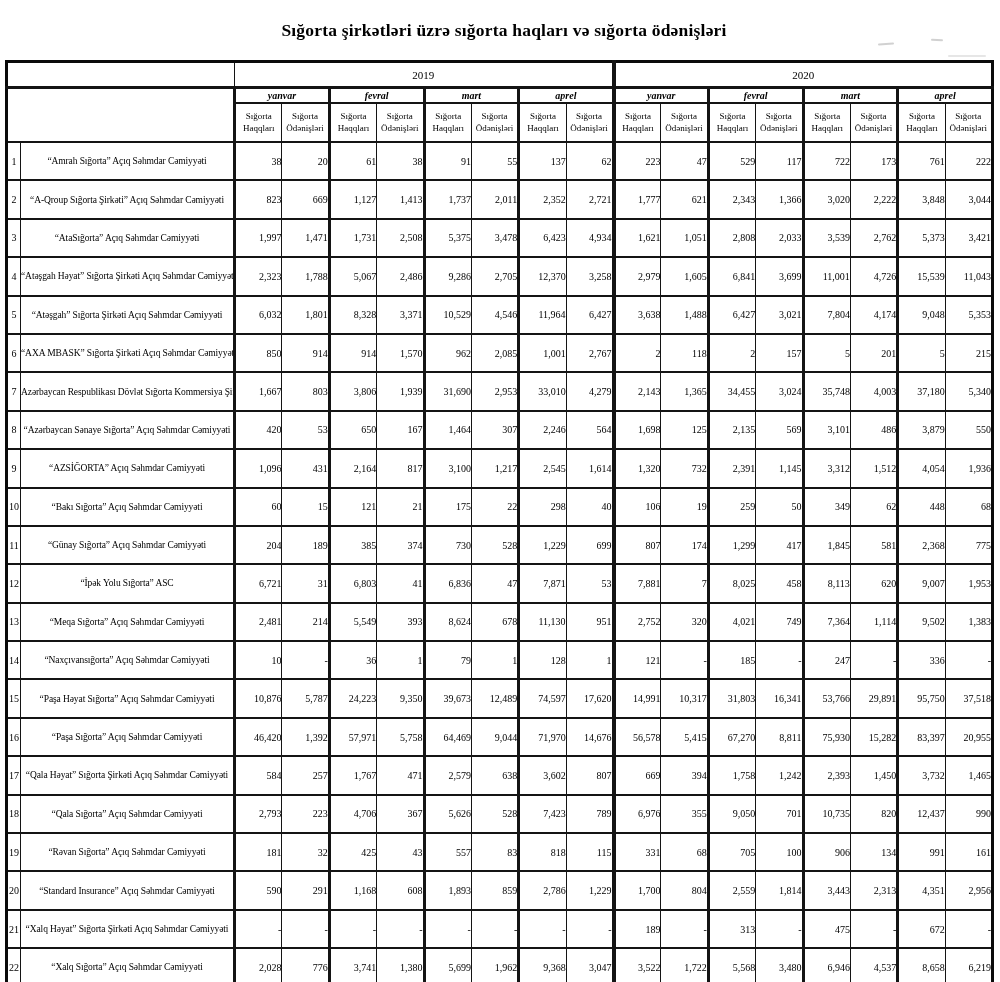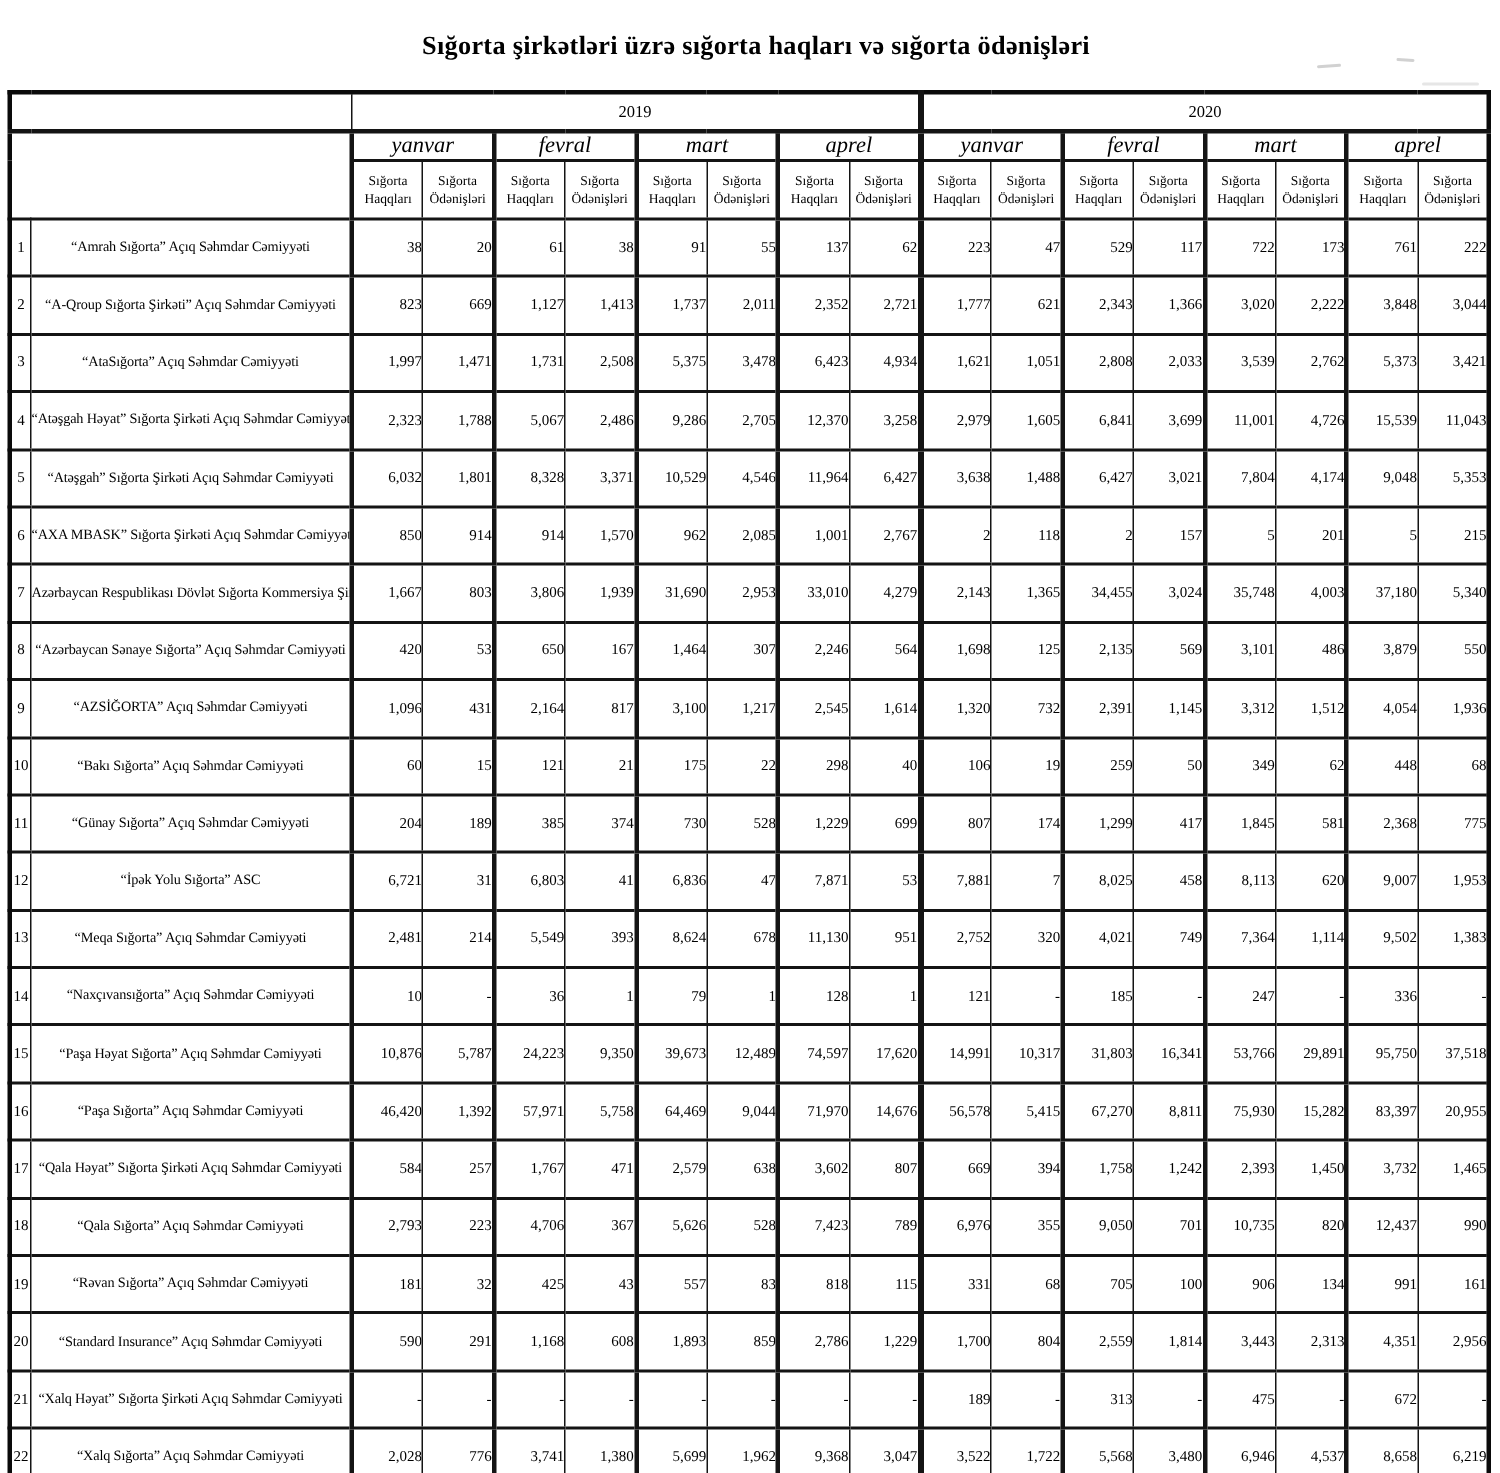--- a/index.html
+++ b/index.html
@@ -12,21 +12,21 @@
   .a2{left:931px;top:39px;width:12px;height:2px;transform:rotate(3deg);}
   .a3{left:948px;top:55px;width:38px;height:2px;opacity:.25;}
   table.main{position:absolute;left:5px;top:60px;width:986px;table-layout:fixed;
              border-collapse:collapse;border:3px solid #0a0a0a;}
   table.main th,table.main td{border:1px solid #141414;border-top-width:2px;border-bottom-width:2px;
              padding:0;overflow:hidden;font-weight:normal;}
   .thickL{border-left-width:3px !important;}
   .yearL{border-left-width:4px !important;text-align:center;}
   
   tr.yearRow th{height:23px;font-size:11px;border-bottom-width:3px;}
-  tr.monthRow th{height:13px;font-size:15px;font-style:italic;font-weight:normal;}
+  tr.monthRow th{height:13px;font-size:10px;font-style:italic;font-weight:bold;}
   tr.subRow th{height:37px;font-size:9px;font-weight:normal;line-height:1.25;}
   th.nameHead{position:relative;font-size:10.5px;}
   th.nameHead .noLbl{position:absolute;left:5px;top:50%;transform:translateY(-50%);font-size:10px;}
   th.nameHead .nmLbl{display:block;text-align:center;}
   
   td.noCol{text-align:center;font-size:10px;}
   td.nameCol{text-align:center;font-size:9.5px;letter-spacing:-.1px;border-right-width:3px;
              white-space:nowrap;}
   td.num{text-align:right;padding-right:9px;font-size:10px;}
   tr.dataRow td{height:36.4px;}

